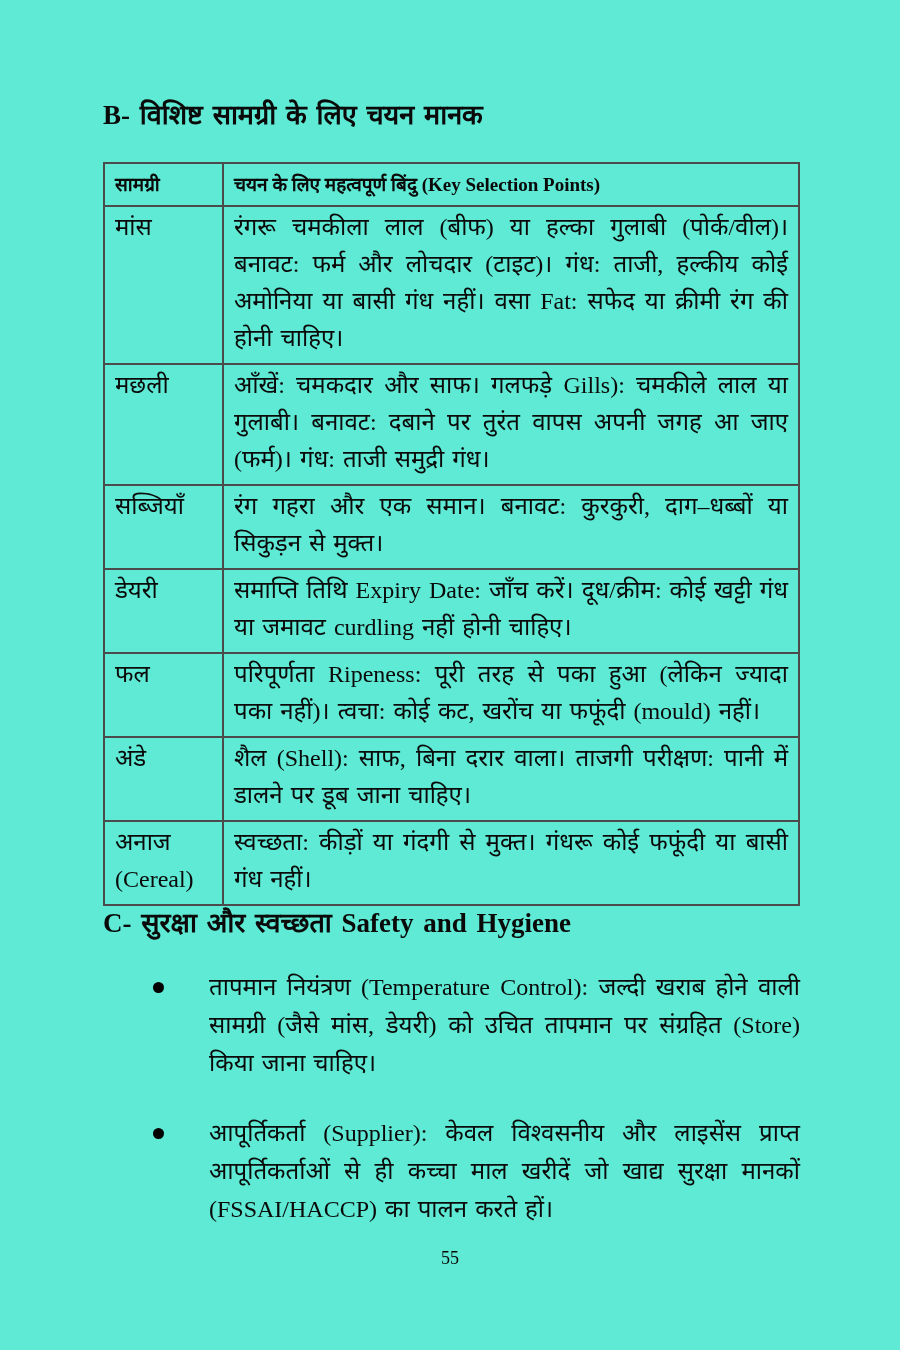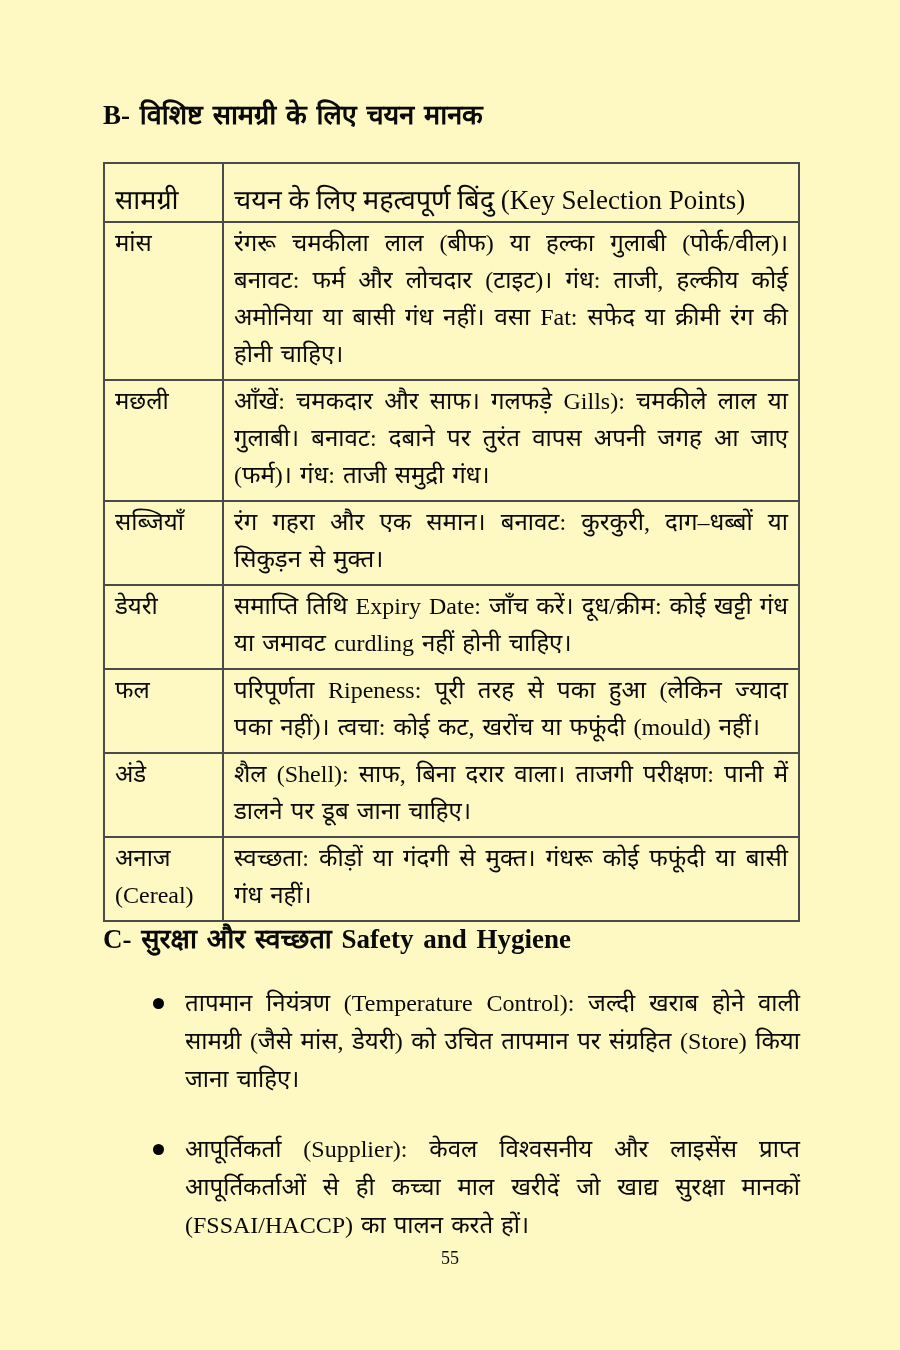--- a/index.html
+++ b/index.html
@@ -1,21 +1,21 @@
 <!DOCTYPE html>
 <html lang="hi"><head>
 <meta charset="utf-8">
 <style>
   html, body { margin: 0; padding: 0; background: #e8e8e8; }
   .page {
     position: relative;
     width: 900px;
     height: 1350px;
     margin: 0 auto;
-    background: #fef9c3;
+    background: #5eead4;
     font-family: "Liberation Serif", "DejaVu Serif", serif;
     color: #0a0a0a;
     overflow: hidden;
   }
   .content {
     position: absolute;
     left: 103px;
     top: 0;
     width: 697px;
   }
@@ -38,25 +38,25 @@
   table.sel-table col.c1 { width: 119px; }
   table.sel-table th,
   table.sel-table td {
     border: 2px solid #4b4b4b;
     vertical-align: top;
     padding: 2px 10px 6px 10px;
     font-size: 24px;
     line-height: 37px;
   }
   table.sel-table th {
-    font-weight: normal;
+    font-weight: bold;
     text-align: left;
-    font-size: 27px;
+    font-size: 19px;
     line-height: 35px;
-    padding-top: 19px;
+    padding-top: 3px;
     padding-bottom: 3px;
     white-space: nowrap;
     overflow: hidden;
   }
   td.criteria {
     text-align: justify;
     word-spacing: 2px;
   }
   td.ingredient {
     word-spacing: 2px;
@@ -80,20 +80,21 @@
     border-radius: 50%;
     background: #000;
     margin: 14px 21px 0 0;
   }
   .bullet-text {
     flex: 1 1 auto;
     font-size: 24px;
     line-height: 38px;
     text-align: justify;
     word-spacing: 2px;
+    margin-left: 24px;
   }
   .page-number {
     position: absolute;
     top: 1248px;
     left: 0;
     width: 100%;
     text-align: center;
     font-size: 18px;
   }
 </style>

